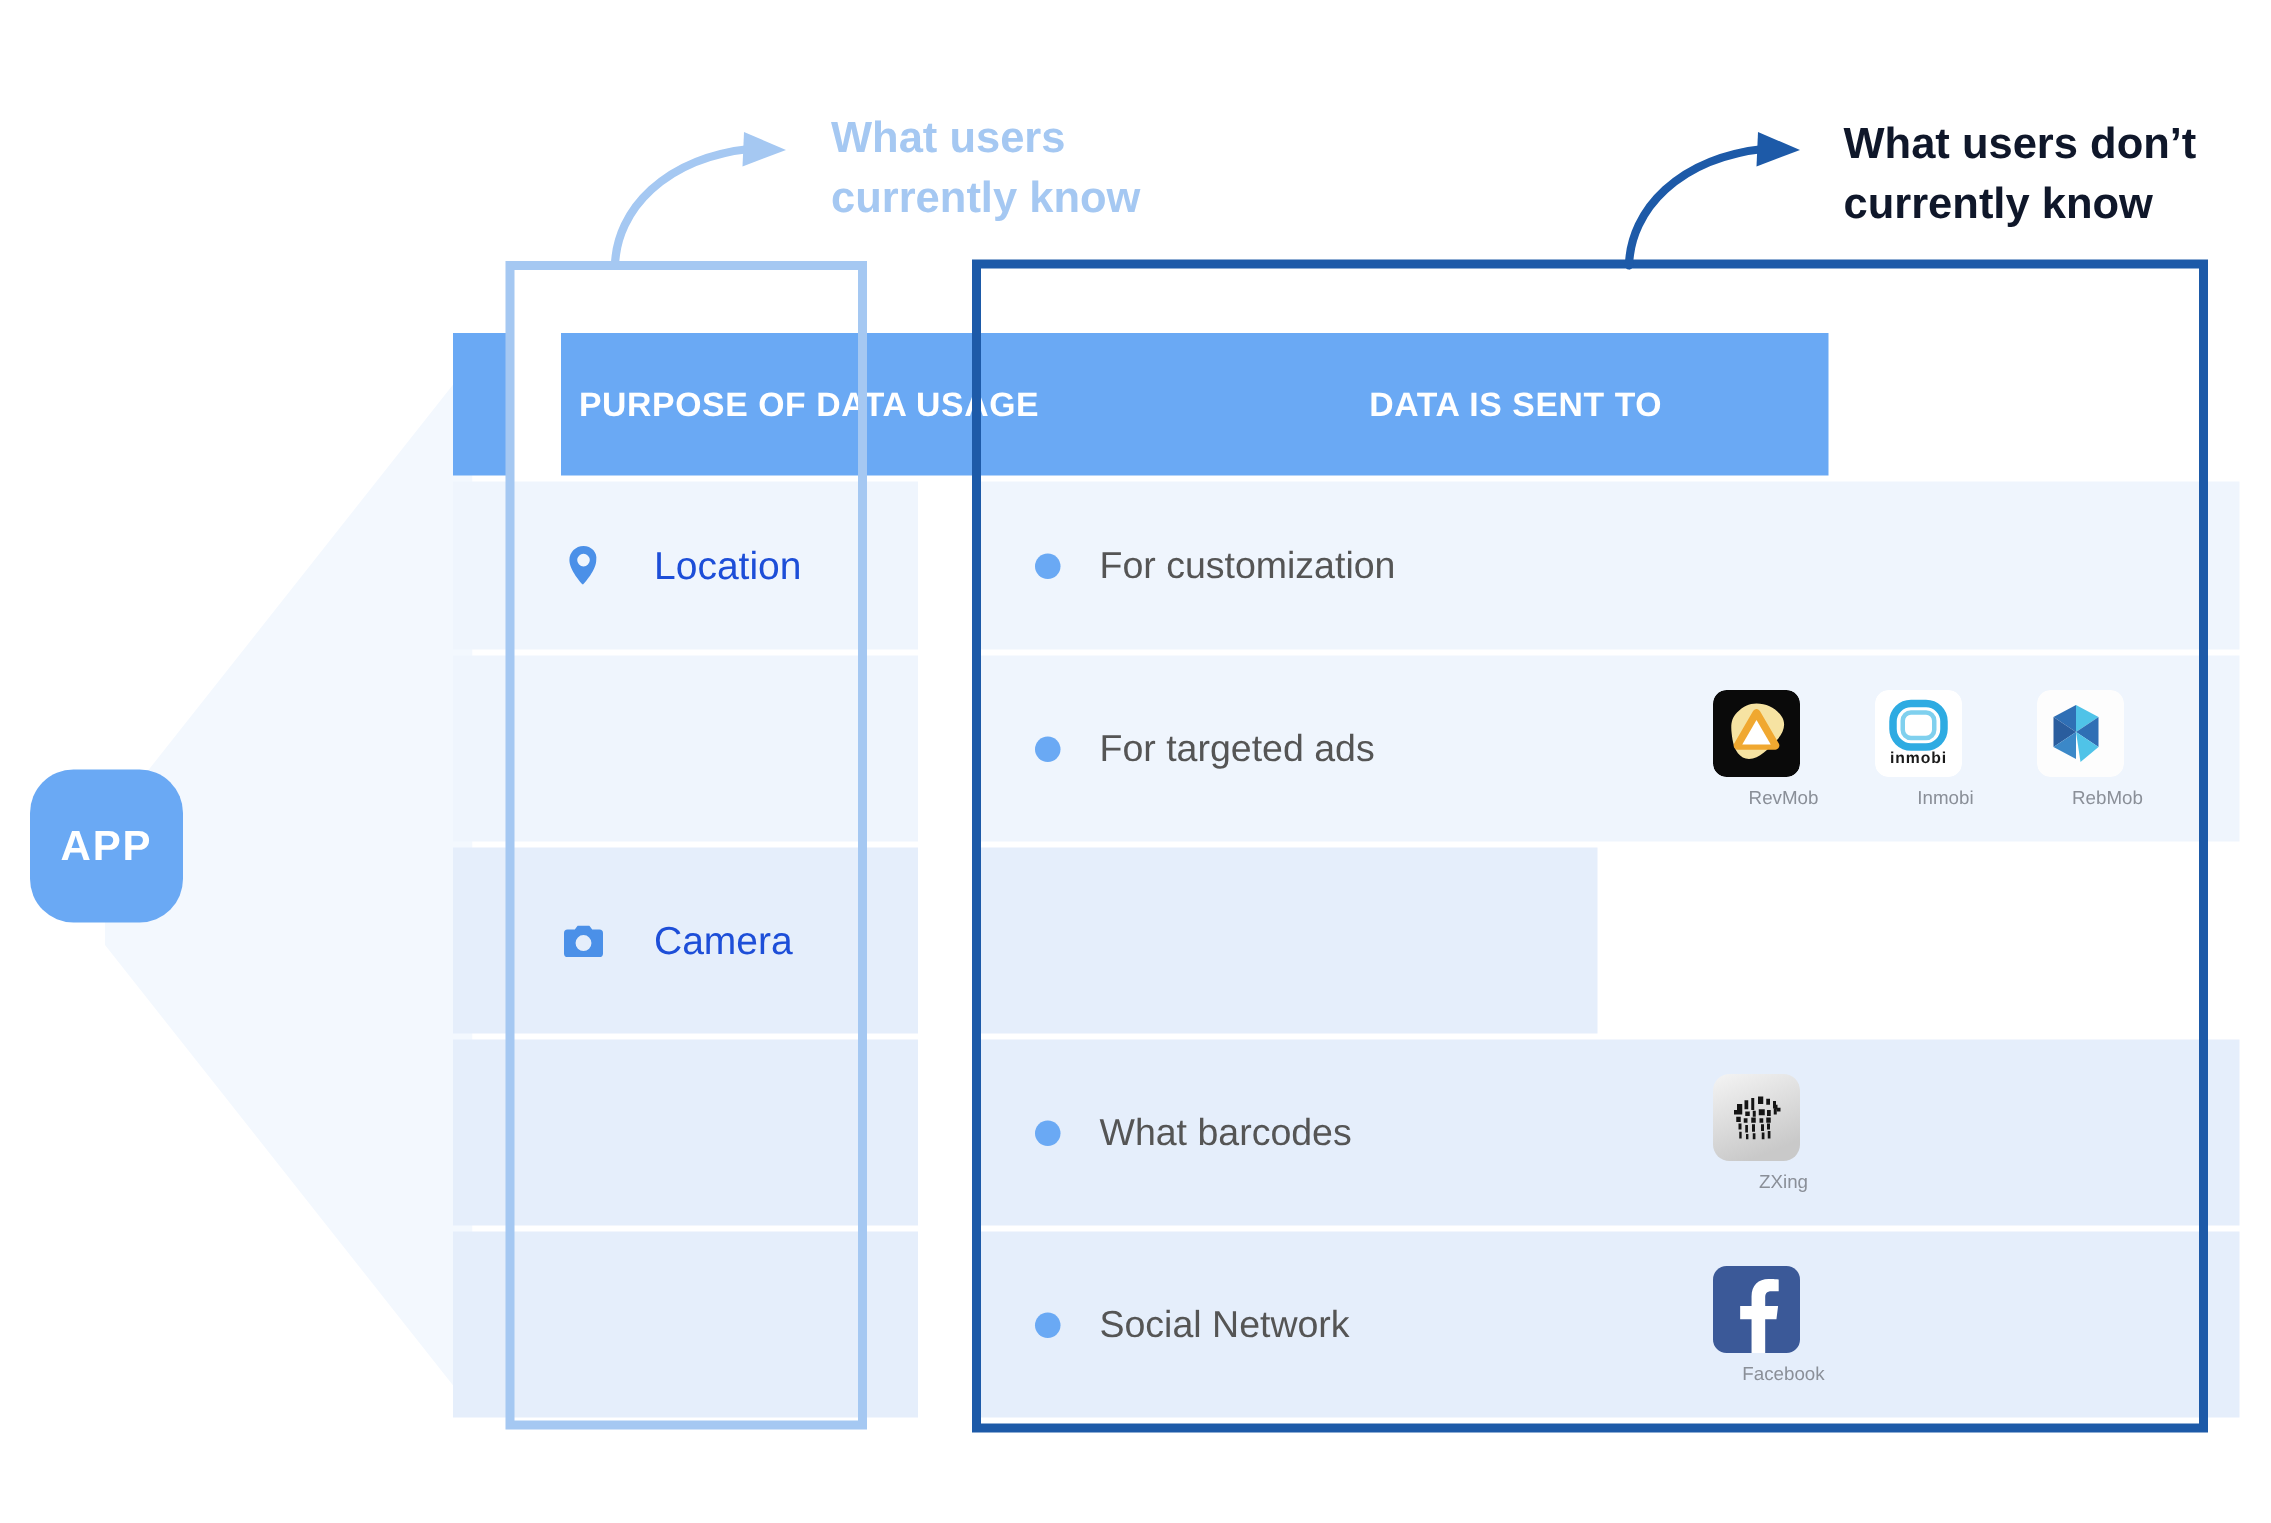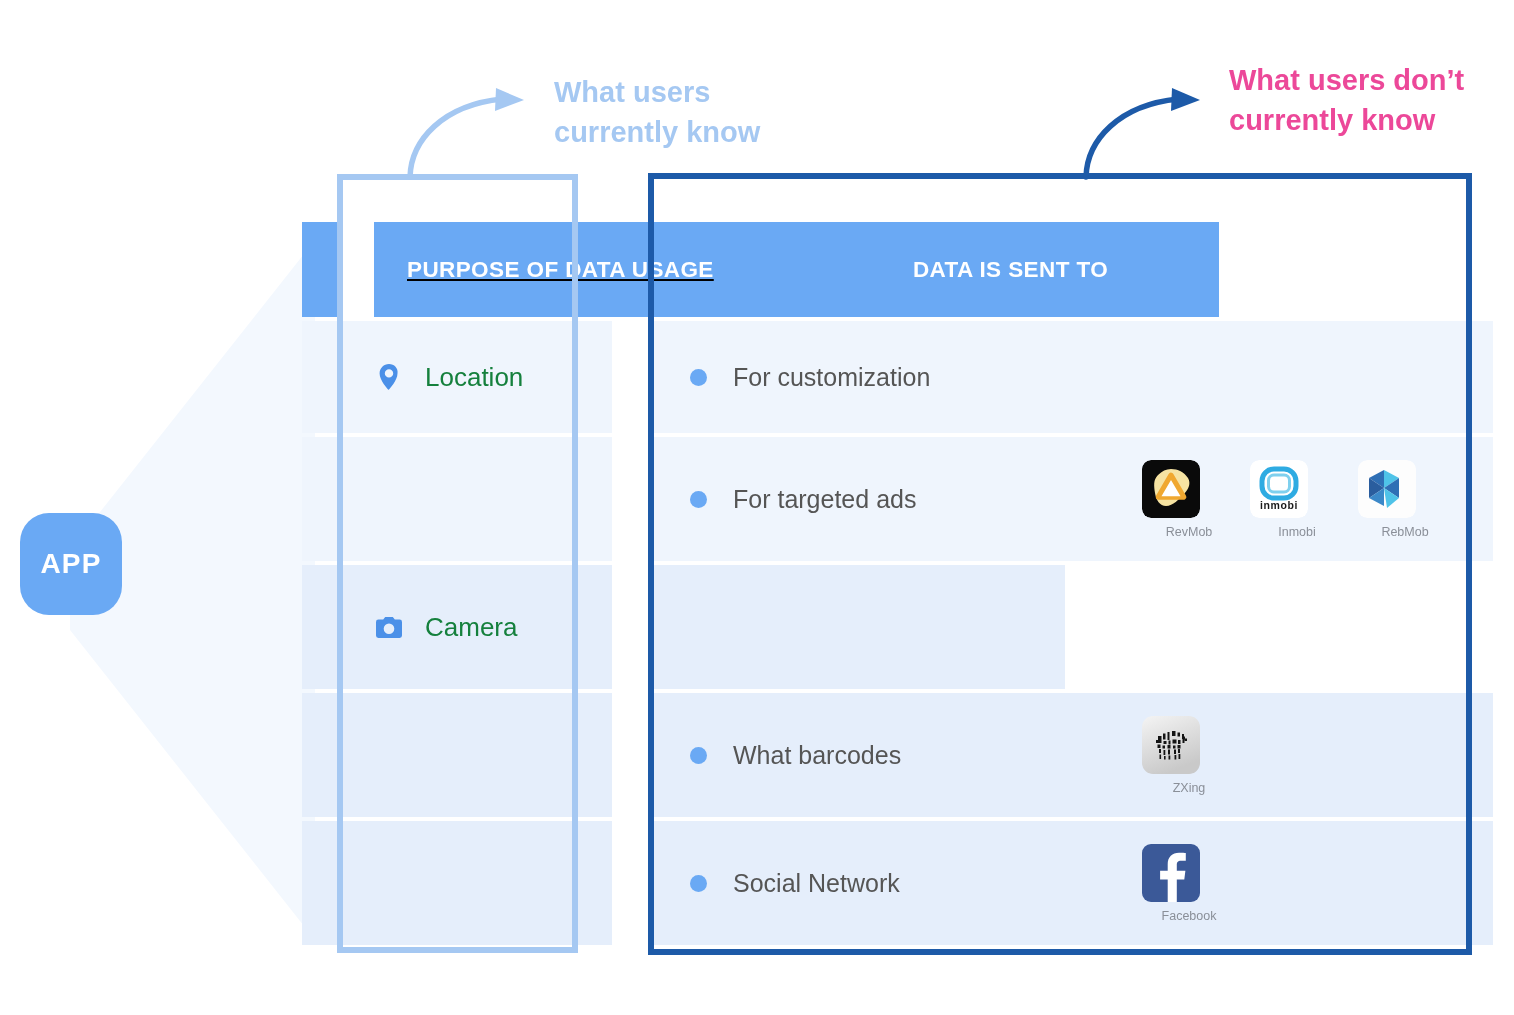--- a/index.html
+++ b/index.html
@@ -71,35 +71,35 @@
   .hdr-row .cell { background: #6aa9f4; height: 95px; display: flex; align-items: center; }
   .hdr-row .c-gap { background: #ffffff; }
   .hdr-text {
     color: #ffffff;
     font-weight: bold;
     font-size: 22.5px;
     letter-spacing: 0.4px;
     white-space: nowrap;
   }
   .hdr-row .c-perm { justify-content: center; }
-  .hdr-row .c-purp { padding-left: 33px; text-decoration: underline; }
+  .hdr-row .c-purp { padding-left: 12px; }
   .hdr-row .c-sent { justify-content: center; }
 
   
   .body-row { margin-bottom: 4px; }
   .body-row .cell { display: flex; align-items: center; }
   .body-row .c-gap { background: #ffffff !important; }
   .shade-a .c-gut, .shade-a .c-perm, .shade-a .c-purp, .shade-a .c-sent { background: #eff5fd; }
   .shade-b .c-gut, .shade-b .c-perm, .shade-b .c-purp, .shade-b .c-sent { background: #e5eefb; }
 
   .perm-inner { display: flex; align-items: center; padding-left: 38px; }
   .perm-label {
     font-size: 26px;
-    color: #15803d;
-    margin-left: 23px;
+    color: #1d4ed8;
+    margin-left: 34px;
     white-space: nowrap;
   }
   .perm-icon { width: 26px; height: 28px; display: flex; align-items: center; justify-content: center; }
 
   .purp-inner { display: flex; align-items: center; padding-left: 42px; }
   .bullet {
     width: 17px; height: 17px; border-radius: 50%;
     background: #6aa9f4; flex: none;
   }
   .purp-label {
@@ -155,21 +155,21 @@
 
   
   .callout {
     position: absolute;
     font-weight: bold;
     font-size: 29px;
     line-height: 1.38;
     white-space: pre-line;
   }
   #callout-left  { left: 554px; top: 72px;  color: #a5c8f2; }
-  #callout-right { left: 1229px; top: 60px; color: #ec4899; }
+  #callout-right { left: 1229px; top: 76px; color: #0f172a; }
 
   .arrow-svg { position: absolute; pointer-events: none; }
   #arrow-left  { left: 398px;  top: 85px;  }
   #arrow-right { left: 1074px; top: 85px;  }
 </style>
 </head>
 <body>
 
 <svg id="funnel" viewBox="0 0 245 700" preserveAspectRatio="none">
   <polygon points="0,310 0,390 245,700 245,0" fill="#f3f8fe"></polygon>

